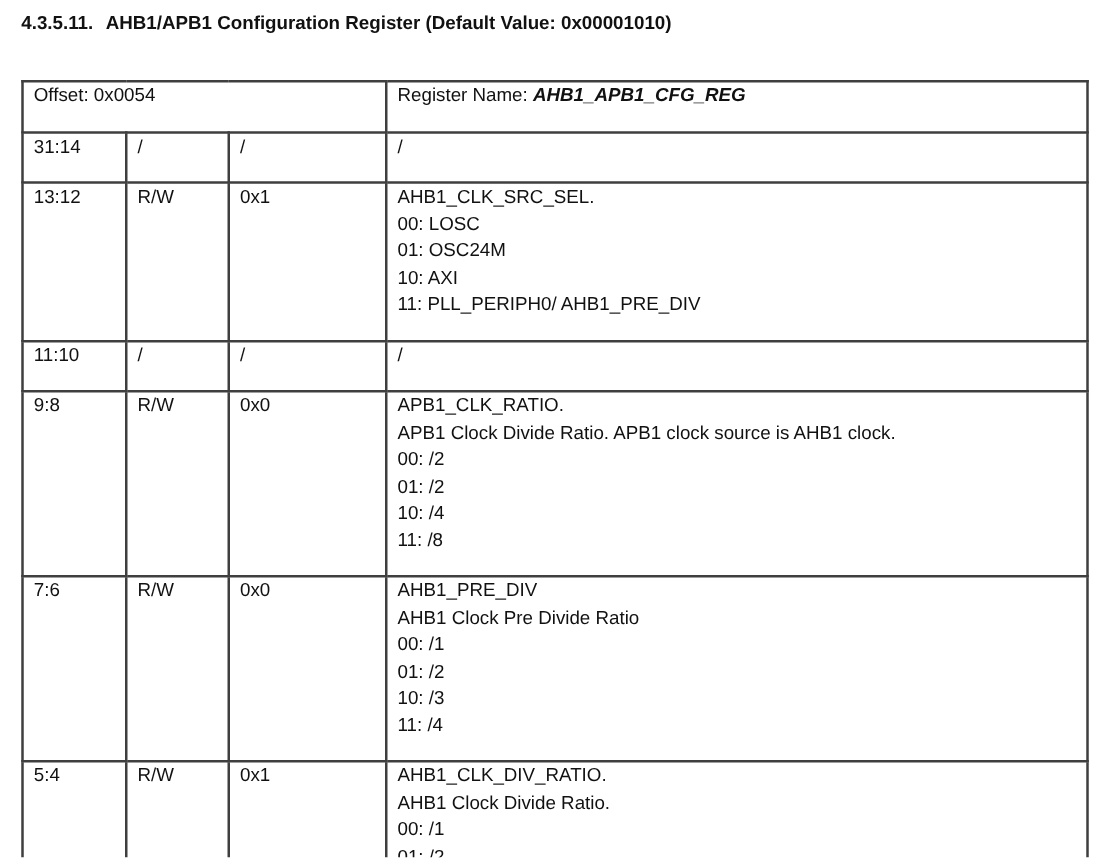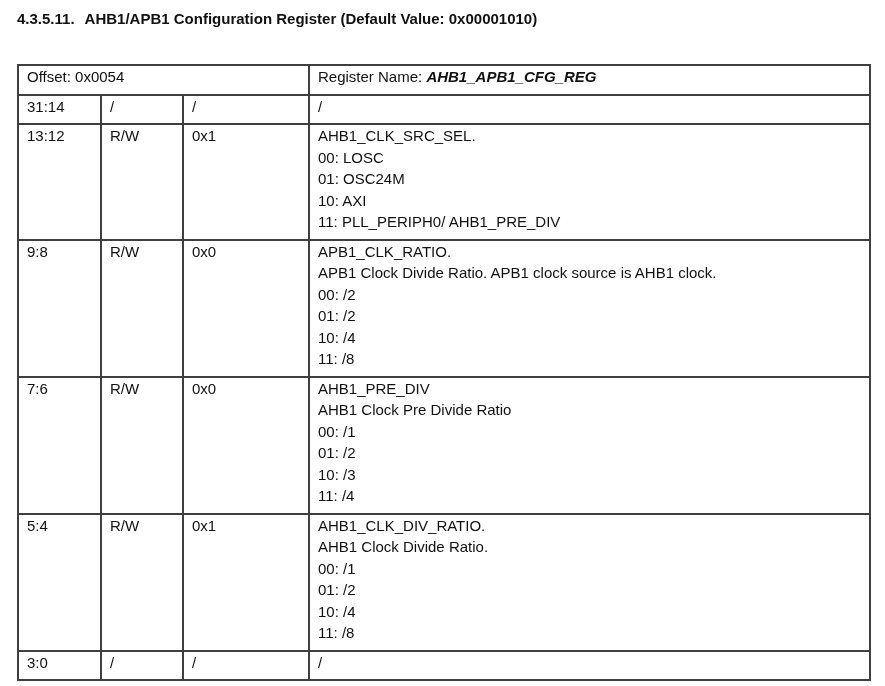--- a/index.html
+++ b/index.html
@@ -30,21 +30,21 @@
     table-layout: fixed;
     width: 852px;
     font-size: 15px;
   }
   table.register-table col.col-bit     { width: 83px; }
   table.register-table col.col-rw      { width: 82px; }
   table.register-table col.col-default { width: 126px; }
   table.register-table col.col-desc    { width: 561px; }
   table.register-table td, table.register-table th {
     border: 2px solid #3f3f3f;
-    padding: 0 6px 6px 8px;
+    padding: 0 6px 17px 8px;
     vertical-align: top;
     text-align: left;
     font-weight: normal;
     line-height: 21.5px;
     overflow: hidden;
     white-space: normal;
     margin-top: 13px;
   }
   .reg-name-value { font-weight: bold; font-style: italic; }
   .desc-line { line-height: 21.5px; }
@@ -86,20 +86,28 @@
           <td>0x1</td>
           <td>
             <div class="desc-line">AHB1_CLK_SRC_SEL.</div>
             <div class="desc-line">00: LOSC</div>
             <div class="desc-line">01: OSC24M</div>
             <div class="desc-line">10: AXI</div>
             <div class="desc-line">11: PLL_PERIPH0/ AHB1_PRE_DIV</div>
           </td>
         </tr>
         <tr>
+          <td>11:10</td>
+          <td>/</td>
+          <td>/</td>
+          <td>
+            <div class="desc-line">/</div>
+          </td>
+        </tr>
+        <tr>
           <td>9:8</td>
           <td>R/W</td>
           <td>0x0</td>
           <td>
             <div class="desc-line">APB1_CLK_RATIO.</div>
             <div class="desc-line">APB1 Clock Divide Ratio. APB1 clock source is AHB1 clock.</div>
             <div class="desc-line">00: /2</div>
             <div class="desc-line">01: /2</div>
             <div class="desc-line">10: /4</div>
             <div class="desc-line">11: /8</div>

